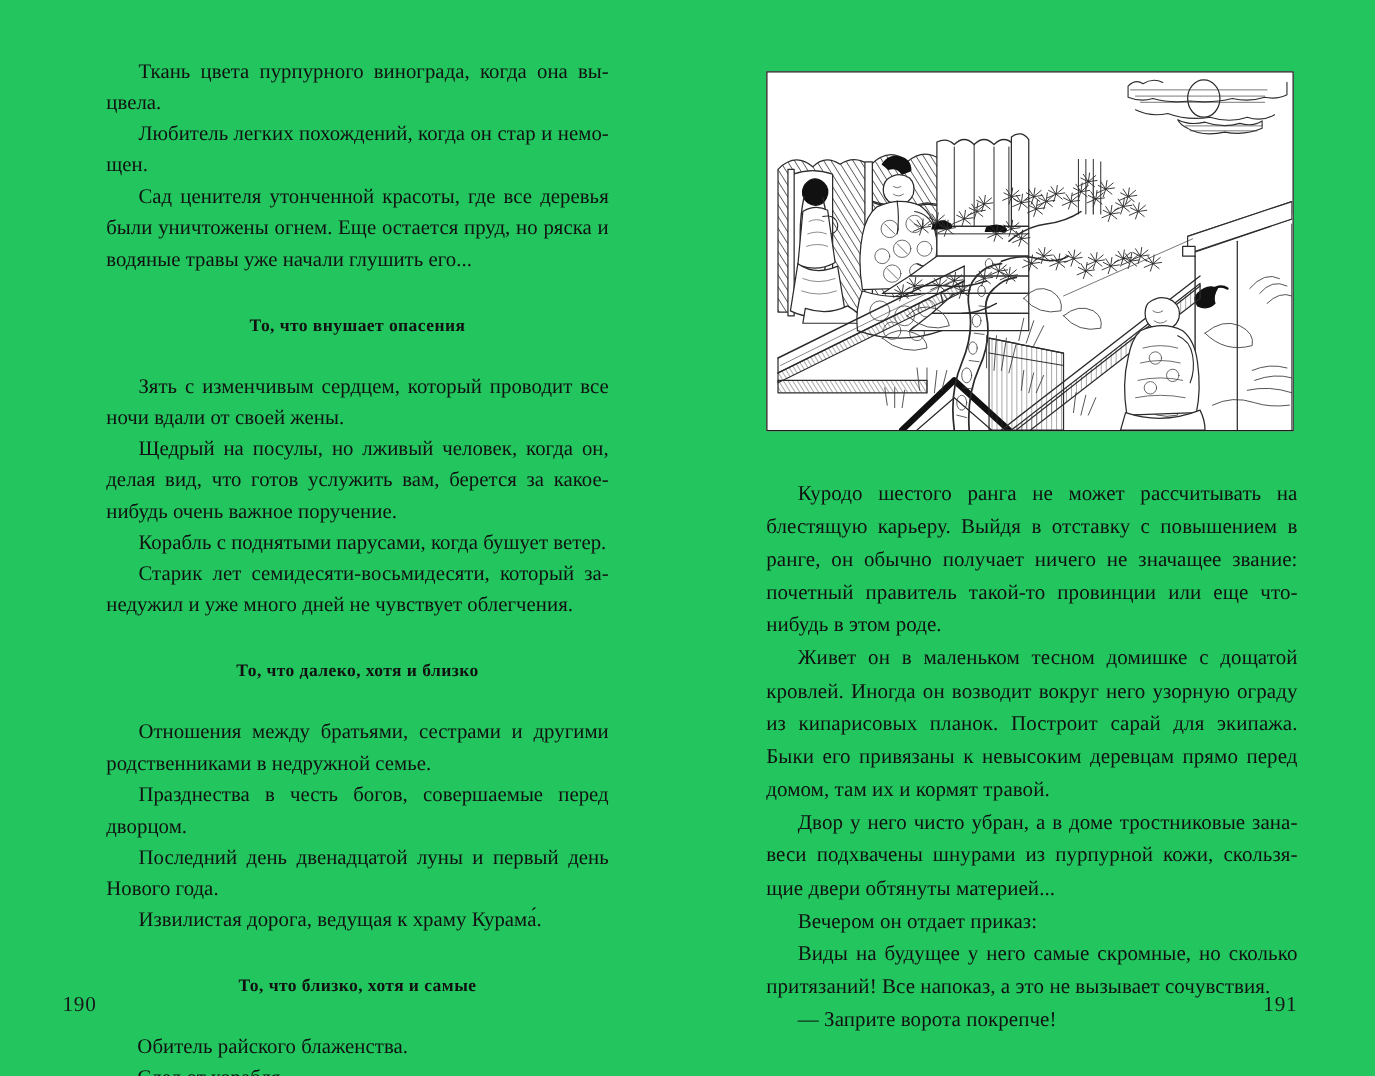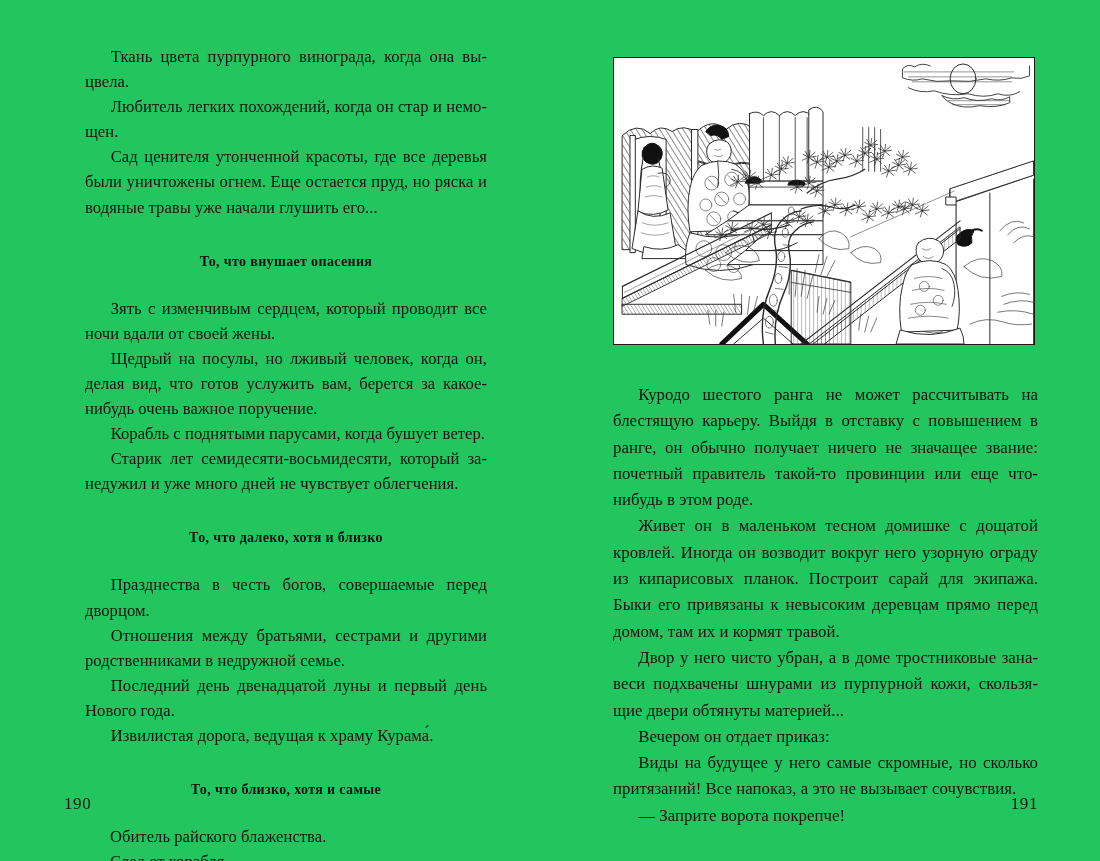--- a/index.html
+++ b/index.html
@@ -88,21 +88,21 @@
 
   
   .folio {
     position: absolute;
     bottom: 47px;
     font-family: "Liberation Serif", "DejaVu Serif", serif;
     font-size: 17px;
     letter-spacing: 0.6px;
     color: #171717;
   }
-  .folio.left  { left: 64px; margin-top: 24px; }
+  .folio.left  { left: 50px; margin-top: 24px; }
   .folio.right { right: 62px; }
 </style>
 </head>
 <body>
 
 <div class="page-spread">
 
   <div class="page-col left">
     <div class="col-body">
 
@@ -116,22 +116,22 @@
 
       <p class="para">Зять с изменчивым сердцем, который проводит все ночи вдали от своей жены.</p>
       <p class="para">Щедрый на посулы, но лживый человек, когда он, де­лая вид, что готов услужить вам, берется за какое-нибудь очень важное поручение.</p>
       <p class="para">Корабль с поднятыми парусами, когда бушует ветер.</p>
       <p class="para">Старик лет семидесяти-восьмидесяти, который за­недужил и уже много дней не чувствует облегчения.</p>
 
       <div class="gap-before-heading"></div>
       <h2 class="section-heading">То, что далеко, хотя и близко</h2>
       <div class="gap-after-heading"></div>
 
+      <p class="para">Отношения между братьями, сестрами и другими родственниками в недружной семье.</p>
       <p class="para">Празднества в честь богов, совершаемые перед двор­цом.</p>
-      <p class="para">Отношения между братьями, сестрами и другими родственниками в недружной семье.</p>
       <p class="para">Последний день двенадцатой луны и первый день Но­вого года.</p>
       <p class="para">Извилистая дорога, ведущая к храму Курама́.</p>
 
       <div class="gap-before-heading"></div>
       <h2 class="section-heading">То, что близко, хотя и самые</h2>
       <div class="gap-after-heading"></div>
 
       <p class="para flush">Обитель райского блаженства.</p>
       <p class="para flush">След от корабля.</p>
 

